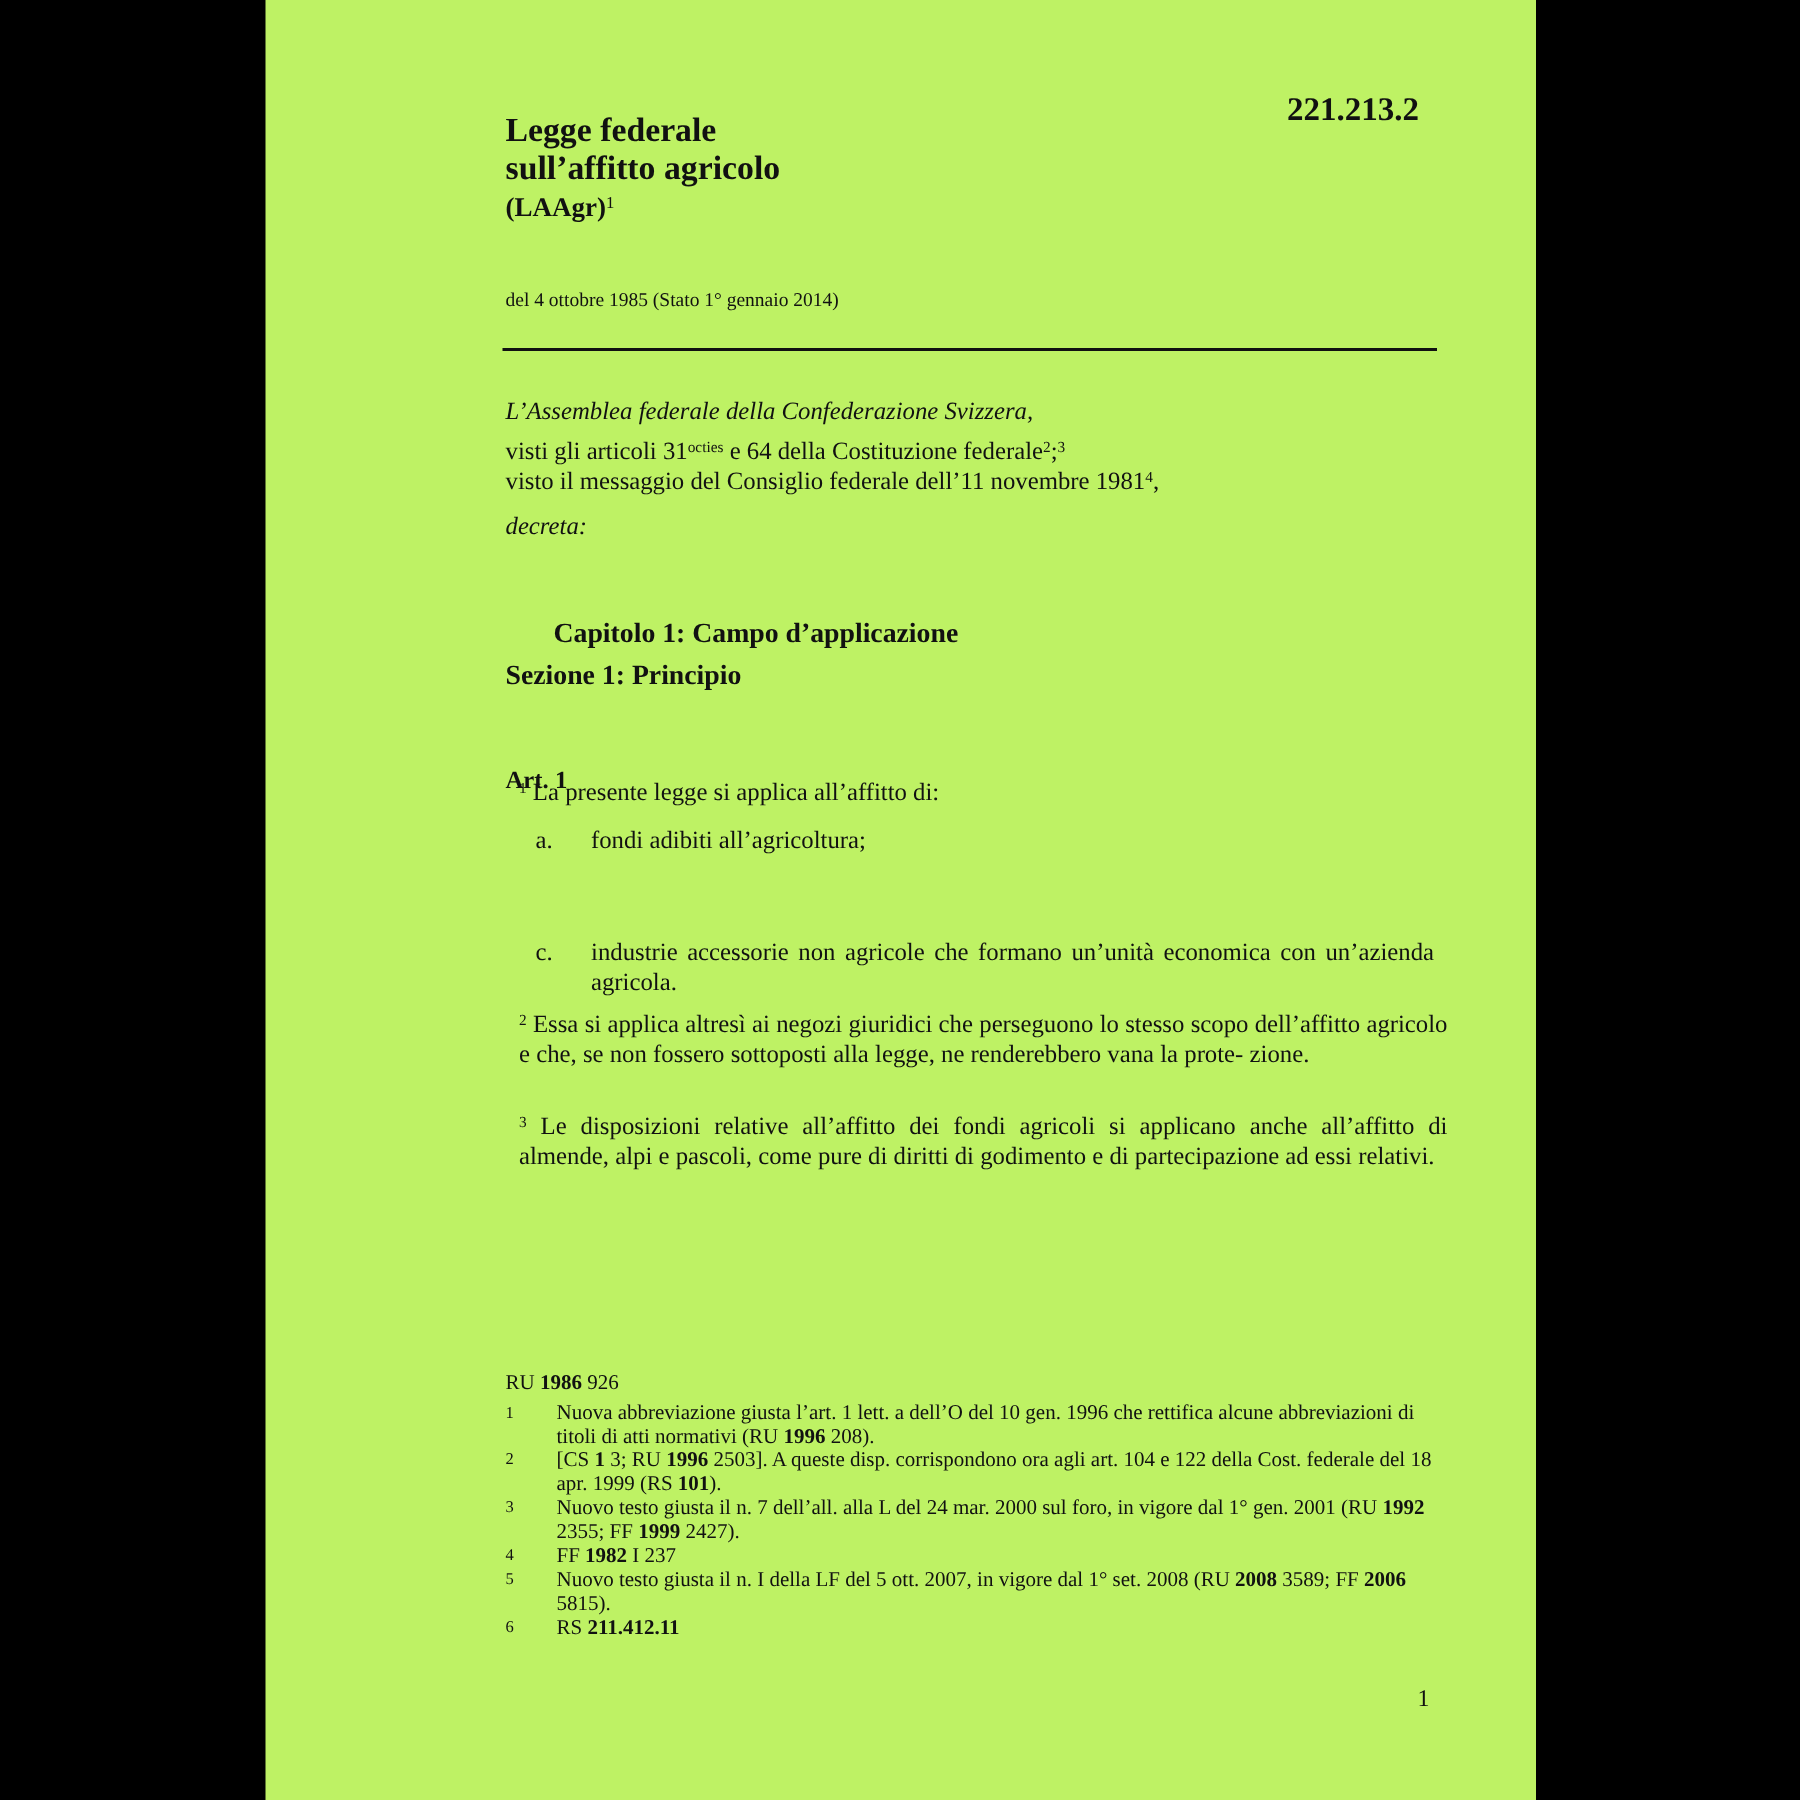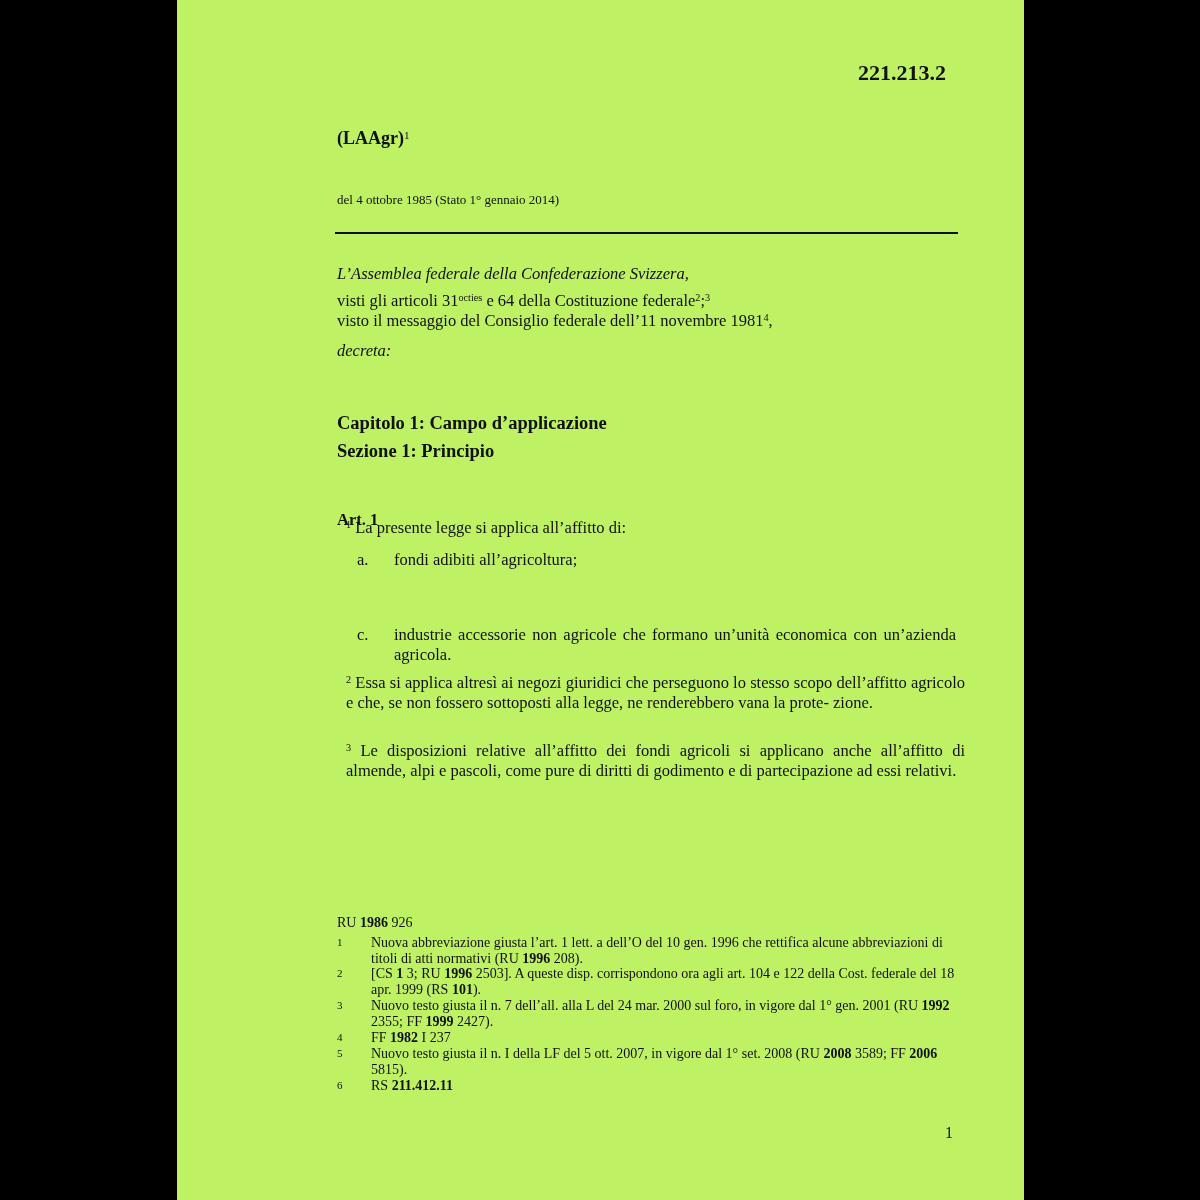--- a/index.html
+++ b/index.html
@@ -37,33 +37,37 @@
   .fn .t { display: block; margin-left: 34px; }
   .pnum { left: 768px; top: 1124px; font-size: 16px; }
 </style>
 </head>
 <body>
 
 <div class="page">
 
   <div class="abs sr">221.213.2</div>
 
+  <div class="abs title">
+    <div>Legge federale</div>
+    <div>sull’affitto agricolo</div>
+  </div>
 
   <div class="abs abbr"><span>(LAAgr)</span><sup>1</sup></div>
 
   <div class="abs date">del 4 ottobre 1985 (Stato 1° gennaio 2014)</div>
 
   <div class="rule"></div>
 
   <div class="abs pre it" style="top:264px;">L’Assemblea federale della Confederazione Svizzera,</div>
   <div class="abs pre" style="top:291px;"><span>visti gli articoli 31</span><sup>octies</sup><span> e 64 della Costituzione federale</span><sup>2</sup><span>;</span><sup>3</sup></div>
   <div class="abs pre" style="top:311px;"><span>visto il messaggio del Consiglio federale dell’11 novembre 1981</span><sup>4</sup><span>,</span></div>
   <div class="abs pre it" style="top:341px;">decreta:</div>
 
-  <div class="abs h" style="top:413px;">Capitolo 1: Campo d’applicazione</div>
+  <div class="abs h" style="top:413px;margin-left:32px;">Capitolo 1: Campo d’applicazione</div>
   <div class="abs h" style="top:441px;">Sezione 1: Principio</div>
 
   <div class="abs art">Art. 1</div>
 
   <div class="para" style="top:518px;"><sup>1</sup><span> La presente legge si applica all’affitto di:</span></div>
 
   <div class="item" style="top:550px;">
     <span class="lbl">a.</span>
     <span class="txt">fondi adibiti all’agricoltura;</span>
   </div>

